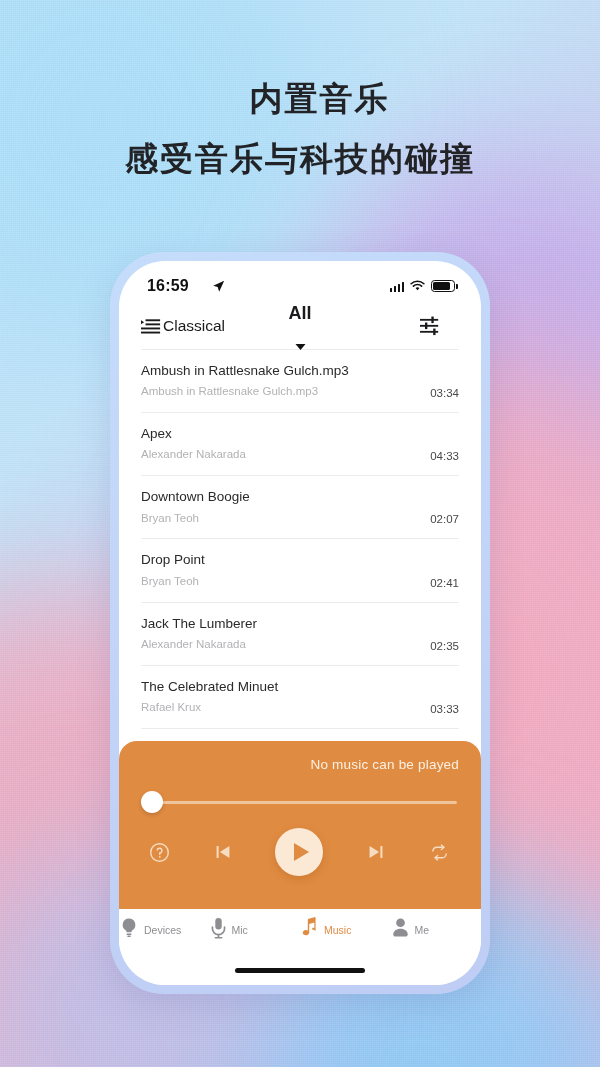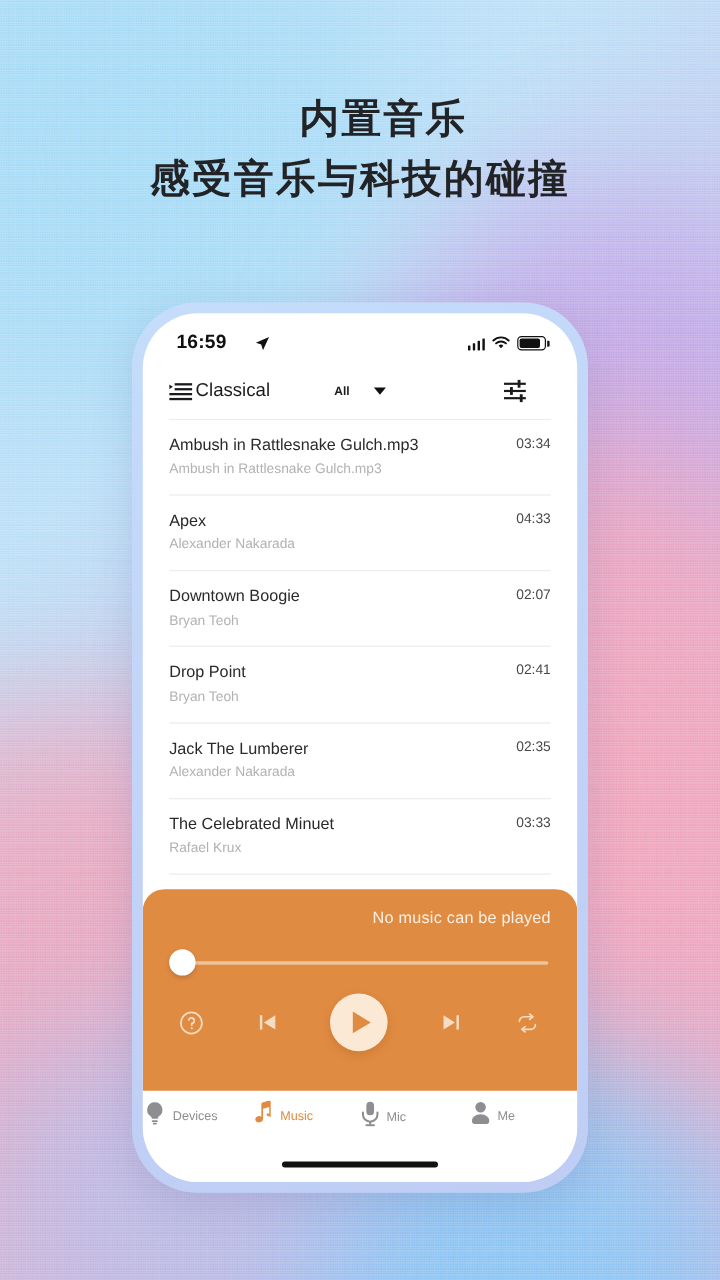--- a/index.html
+++ b/index.html
@@ -49,21 +49,21 @@
       repeating-linear-gradient(90deg, rgba(255,255,255,.35) 0 1px, rgba(0,0,0,.03) 1px 2px);
   }
 
   
   #headline {
     position:absolute; left:0; right:0; top:76px;
     text-align:center; color:#222326;
     font-weight:bold; letter-spacing:2px; line-height:1.38;
   }
   #headline .l1 { font-size:33px; display:block;padding-left:39px; }
-  #headline .l2 { font-size:33px; display:block; margin-top:4px; }
+  #headline .l2 { font-size:33px; display:block; margin-top:14px; }
 
   
   #device {
     position:absolute; left:110px; top:252px;
     width:380px; height:742px;
     background:linear-gradient(160deg,#c5dcfb 0%,#c2d4f7 45%,#bfcdf4 100%);
     border-radius:54px;
     box-shadow:0 10px 34px rgba(90,100,160,.18);
     padding:9px;
   }
@@ -95,31 +95,31 @@
   
   .navrow {
     flex:0 0 46px; display:flex; align-items:center; padding:0 40px 0 22px;
     position:relative;
   }
   .nav-left { display:flex; align-items:center; gap:2px; }
   .nav-left .label { font-size:15.5px; color:#1b1b1d; }
   .nav-center {
     position:absolute; left:50%; transform:translateX(-50%);
     display:flex; align-items:center; gap:20px;
-    font-size:10px; font-weight:bold; color:#1b1b1d;
+    font-size:18px; font-weight:bold; color:#1b1b1d;flex-direction:column;
   }
   .caret { width:0;height:0;border-left:5px solid transparent;border-right:5px solid transparent;border-top:6px solid #111; }
   .nav-right { margin-left:auto; display:flex; align-items:center; }
 
   
   .songlist { flex:1 1 auto; overflow:hidden; padding:0 22px; }
   .song {
     border-bottom:1px solid #ececec;
     padding:12px 0 13px 0;
-    display:flex; align-items:flex-start; justify-content:space-between;
+    display:flex; align-items:flex-end; justify-content:space-between;
   }
   .song:first-child { border-top:1px solid #ececec; }
   .song .meta { min-width:0; }
   .song .title { font-size:13.5px; color:#2a2a2c; line-height:1.35; }
   .song .artist { font-size:11.5px; color:#b2b2b5; margin-top:4px; line-height:1.3; }
   .song .dur { font-size:11.5px; color:#47474a; padding-top:2px; white-space:nowrap; margin-left:10px; }
 
   
   .player {
     flex:0 0 168px; background:#e08b42;
@@ -330,35 +330,35 @@
 
     <div class="tabbar">
         <div class="tab">
           <span><svg width="20" height="21" viewBox="0 0 22 23">
               <path d="M11 1.6a7 7 0 0 0-3.6 13c.5.4.8 1 .8 1.6v.6h5.6v-.6c0-.6.3-1.2.8-1.6A7 7 0 0 0 11 1.6z" fill="#8e8e92"></path>
               <rect x="8.2" y="18.1" width="5.6" height="1.7" rx=".85" fill="#8e8e92"></rect>
               <rect x="9.1" y="20.4" width="3.8" height="1.6" rx=".8" fill="#8e8e92"></rect>
             </svg></span>
           <span class="tlabel">Devices</span>
         </div>
-        <div class="tab active">
-          <span><svg width="19" height="21" viewBox="0 0 20 22">
-              <path d="M16.4 1.1c0-.7-.6-1.2-1.3-1L9.2 1.8c-.6.2-1 .7-1 1.3v11.1c-.6-.4-1.4-.6-2.2-.5-1.9.2-3.3 1.6-3.1 3.2.2 1.5 1.8 2.5 3.7 2.3 1.8-.2 3.2-1.5 3.1-3V7.3l5.4-1.5v6c-.6-.4-1.4-.5-2.2-.4v2.1c1.5-.2 3 .5 3.5 1.4V1.1z" fill="#e08b42"></path>
-            </svg></span>
-          <span class="tlabel">Music</span>
-        </div>
         <div class="tab">
           <span><svg width="17" height="22" viewBox="0 0 18 23">
               <rect x="5.6" y="1" width="6.8" height="12" rx="3.4" fill="#8e8e92"></rect>
               <path d="M2.6 10.6v1.6a6.4 6.4 0 0 0 12.8 0v-1.6" stroke="#8e8e92" stroke-width="1.8" fill="none" stroke-linecap="round"></path>
               <rect x="8.1" y="18.2" width="1.8" height="3.6" fill="#8e8e92"></rect>
               <rect x="4.8" y="21" width="8.4" height="1.7" rx=".85" fill="#8e8e92"></rect>
             </svg></span>
           <span class="tlabel">Mic</span>
         </div>
+        <div class="tab active">
+          <span><svg width="19" height="21" viewBox="0 0 20 22">
+              <path d="M16.4 1.1c0-.7-.6-1.2-1.3-1L9.2 1.8c-.6.2-1 .7-1 1.3v11.1c-.6-.4-1.4-.6-2.2-.5-1.9.2-3.3 1.6-3.1 3.2.2 1.5 1.8 2.5 3.7 2.3 1.8-.2 3.2-1.5 3.1-3V7.3l5.4-1.5v6c-.6-.4-1.4-.5-2.2-.4v2.1c1.5-.2 3 .5 3.5 1.4V1.1z" fill="#e08b42"></path>
+            </svg></span>
+          <span class="tlabel">Music</span>
+        </div>
         <div class="tab">
           <span><svg width="19" height="21" viewBox="0 0 20 22">
               <circle cx="10" cy="6" r="4.6" fill="#8e8e92"></circle>
               <path d="M10 12.2c-4.4 0-7.6 2.6-7.6 5.8 0 1.6 1 2.6 2.4 2.6h10.4c1.4 0 2.4-1 2.4-2.6 0-3.2-3.2-5.8-7.6-5.8z" fill="#8e8e92"></path>
             </svg></span>
           <span class="tlabel">Me</span>
         </div>
       </div>
     <div class="homebar"></div>
   </div>

